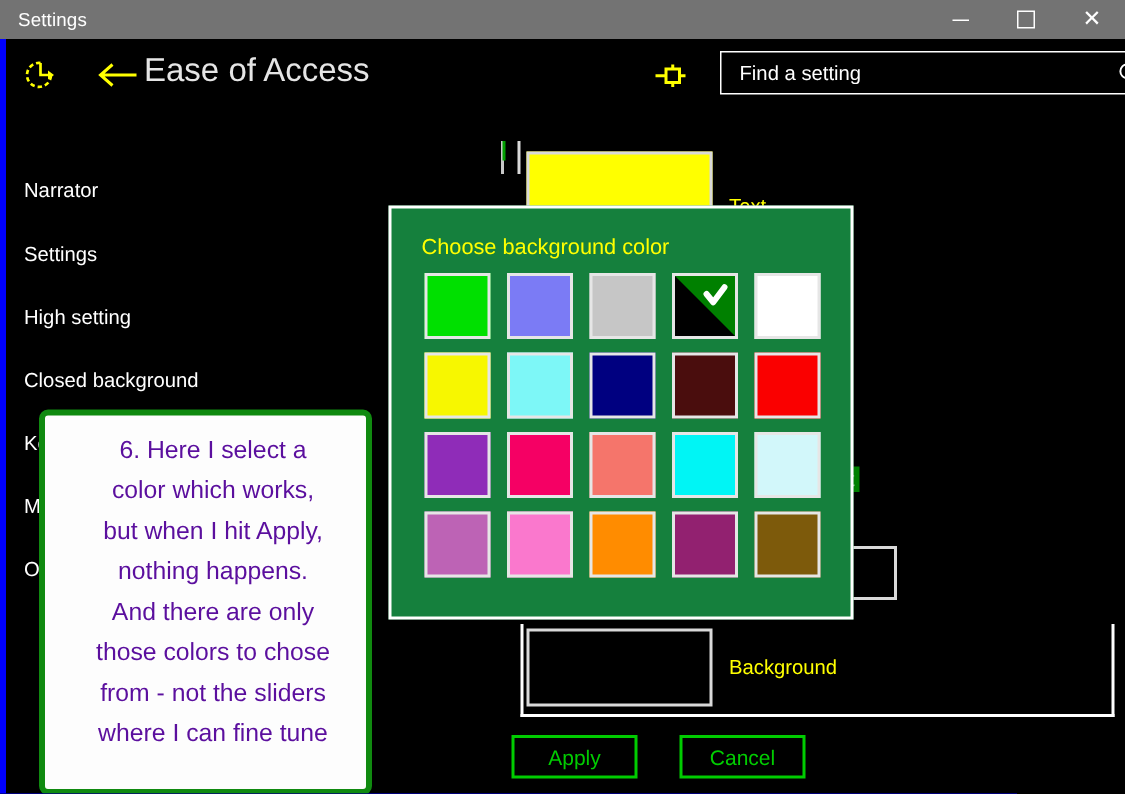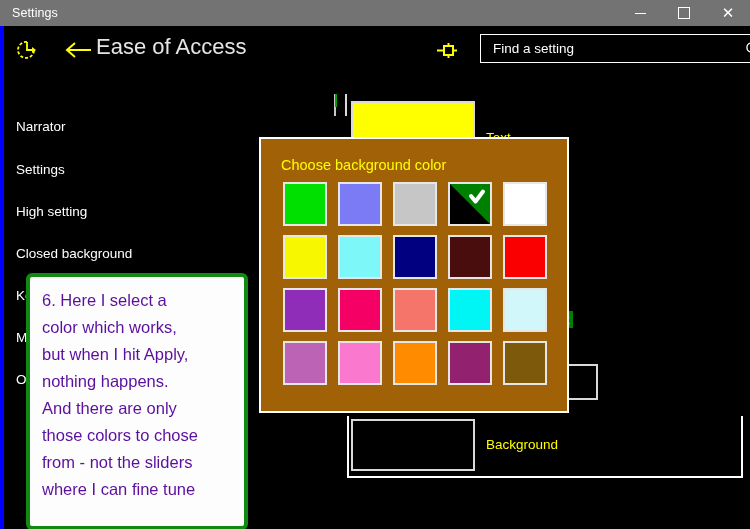--- a/index.html
+++ b/index.html
@@ -114,21 +114,21 @@
     color:#00cc00;font-size:14px;font-family:"Liberation Sans", sans-serif;
     display:flex;align-items:center;justify-content:center;cursor:pointer;
     padding:0;
   }
   #btn-apply{left:7px;width:84px;}
   #btn-cancel{left:119px;width:84px;}
 
   
   #dialog{
     position:absolute;left:255px;top:111px;width:310px;height:276px;
-    background:#a16207;border:2px solid #ffffff;box-sizing:border-box;
+    background:#15803d;border:2px solid #ffffff;box-sizing:border-box;
     z-index:30;
   }
   #dialog-title{
     position:absolute;left:20px;top:18px;font-size:14.5px;color:#ffff00;
     white-space:nowrap;
   }
   #color-grid{
     position:absolute;left:22px;top:43px;width:266px;height:212px;
   }
   .color-cell{
@@ -143,20 +143,21 @@
   #callout{
     position:absolute;left:22px;top:247px;width:222px;height:257px;
     background:#fdfdfd;border:4px solid #108a10;border-radius:6px;
     box-sizing:border-box;z-index:60;
   }
   #callout-text{
     position:absolute;left:12px;top:10px;width:200px;
     color:#5b0f9e;font-size:16.5px;line-height:27px;
     font-family:"Liberation Sans", sans-serif;
     white-space:pre-line;
+    text-align:center;
   }
 </style>
 </head>
 <body>
 
 <div id="window">
 
   <div id="titlebar">
     <span class="title">Settings</span>
     <div class="winbtn" id="btn-min">
@@ -224,20 +225,24 @@
       <span class="sw-label greenbg" id="label-link">xt</span>
 
       <div class="sw-box" id="swatch-sel"></div>
       <span class="sw-label" id="label-sel">t</span>
 
       <div id="swatch-bg-outer"></div>
       <div class="sw-box" id="swatch-bg"></div>
       <span class="sw-label" id="label-bg">Background</span>
     </div>
 
+    <div id="footer">
+      <button class="btn" id="btn-apply">Apply</button>
+      <button class="btn" id="btn-cancel">Cancel</button>
+    </div>
 
     <div id="dialog">
       <span id="dialog-title">Choose background color</span>
       <div id="color-grid">
           <div class="color-cell" style="left: 0px; top: 0px; background: rgb(0, 224, 0);"></div>
           <div class="color-cell" style="left: 55px; top: 0px; background: rgb(123, 123, 245);"></div>
           <div class="color-cell" style="left: 110px; top: 0px; background: rgb(198, 198, 198);"></div>
           <div class="color-cell" style="left: 165px; top: 0px; background: rgb(0, 0, 0);">
             <span class="check"><svg viewBox="0 0 40 40" width="100%" height="100%">
                 <path d="M40 0 L40 40 L0 0 Z" fill="#008000"></path>

